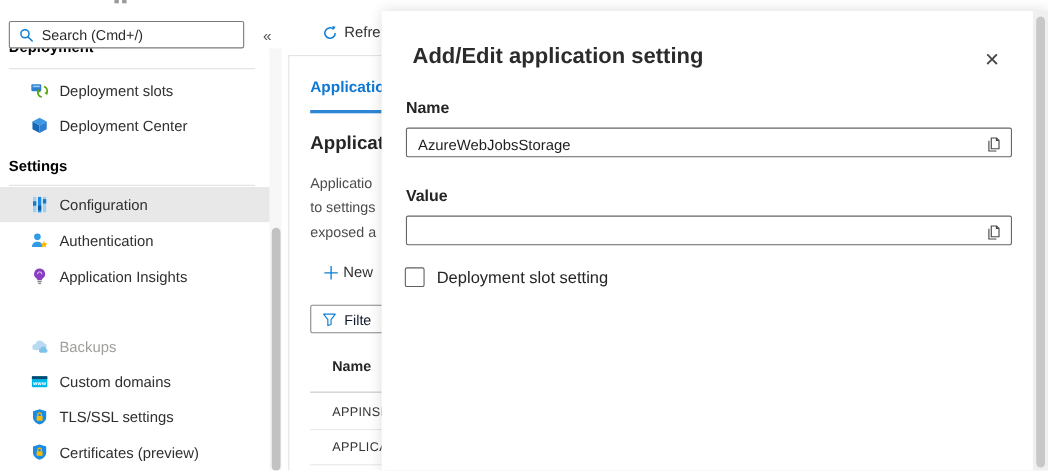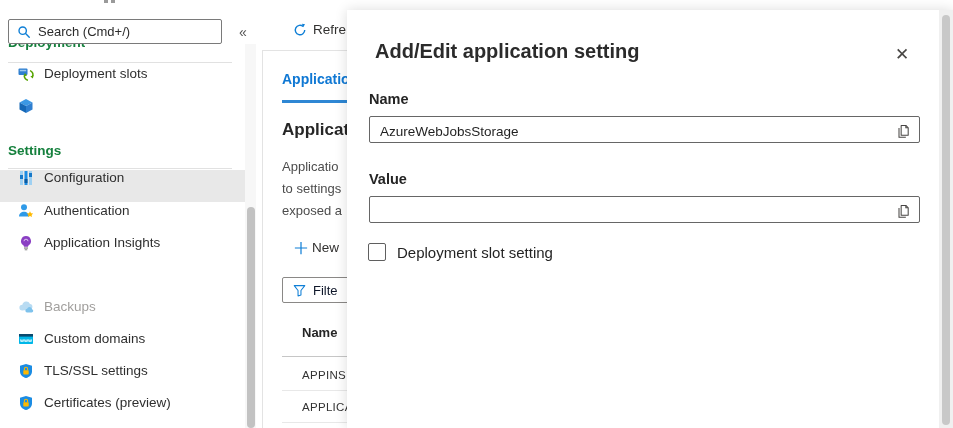--- a/index.html
+++ b/index.html
@@ -13,26 +13,26 @@
     gap:7px; padding:0 6px 0 8px; background:#fff; }
   .search-box svg { flex:0 0 auto; }
   .search-input { border:none; outline:none; width:100%; font-size:13px;
     font-family:"Liberation Sans", sans-serif; color:#1f1f1f; background:transparent; }
   .search-input::placeholder { color:#2b2b2b; opacity:1; }
   .collapse-btn { position:absolute; left:233px; top:23px; width:20px; height:18px;
     font-size:14px; color:#555; background:none; border:none; cursor:pointer; line-height:18px; text-align:center; }
 
   .nav-section-clip { position:absolute; left:8px; top:44px; height:9px; overflow:hidden; }
   .nav-section-clip .lbl { margin-top:-9px; }
-  .nav-section-label, .nav-section-clip .lbl { font-weight:700; font-size:13.5px; color:#15803d; }
+  .nav-section-label, .nav-section-clip .lbl { font-weight:700; font-size:13.5px; color:#000000; }
   .nav-section-label { position:absolute; left:8px; }
   .sb-divider { position:absolute; left:8px; width:224px; height:1px; background:#e1e1e1; }
 
   .nav-item { position:absolute; left:0; width:246px; height:32px; display:flex;
-    align-items:flex-start; padding-left:18px; cursor:pointer; }
+    align-items:center; padding-left:28px; cursor:pointer; }
   .nav-item.selected { background:#e8e8e8; }
   .nav-item .ic { width:16px; height:16px; margin-right:10px; flex:0 0 auto; }
   .nav-item .lbl { font-size:13.5px; color:#2f2f2f; white-space:nowrap; }
   .nav-item.disabled .lbl { color:#a19f9d; }
   .nav-item.disabled .ic { opacity:.8; }
 
   .sb-scroll-track { position:absolute; left:245px; top:44px; width:11px; height:384px; background:#f7f7f7; }
   .sb-scroll-thumb { position:absolute; left:247px; top:207px; width:8px; height:221px; background:#c2c2c2; border-radius:4px; }
 
   
@@ -107,20 +107,21 @@
       <polygon points="5.6,10.4 6.9,7 9.1,9.6" fill="#57a300"></polygon>
     </svg>
     <span class="lbl">Deployment slots</span>
   </div>
   <div class="nav-item" style="top:98px;">
     <svg class="ic" viewBox="0 0 16 16">
       <polygon points="8,1 14.5,4.5 8,8 1.5,4.5" fill="#3c98e4"></polygon>
       <polygon points="1.5,4.5 8,8 8,15 1.5,11.5" fill="#1668b6"></polygon>
       <polygon points="14.5,4.5 8,8 8,15 14.5,11.5" fill="#2f7fd0"></polygon>
     </svg>
+    <span class="lbl">Deployment Center</span>
   </div>
 
   <div class="nav-section-label" style="top:143px;">Settings</div>
   <div class="sb-divider" style="top:168px;"></div>
 
   <div class="nav-item selected" style="top:170px;">
     <svg class="ic" viewBox="0 0 16 16">
       <rect x="2" y="1" width="3" height="14" fill="#9ed0f2"></rect>
         <rect x="2" y="5" width="3" height="4" fill="#1678c8"></rect>
       <rect x="6.5" y="1" width="3" height="14" fill="#1b8ce3"></rect>

